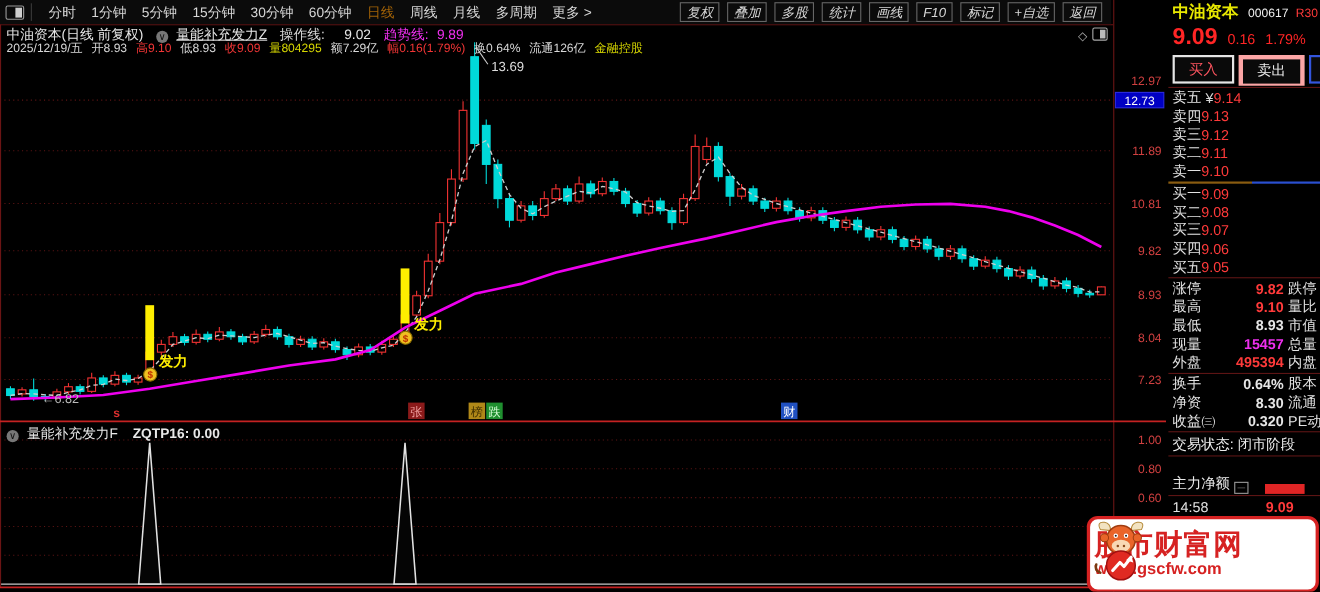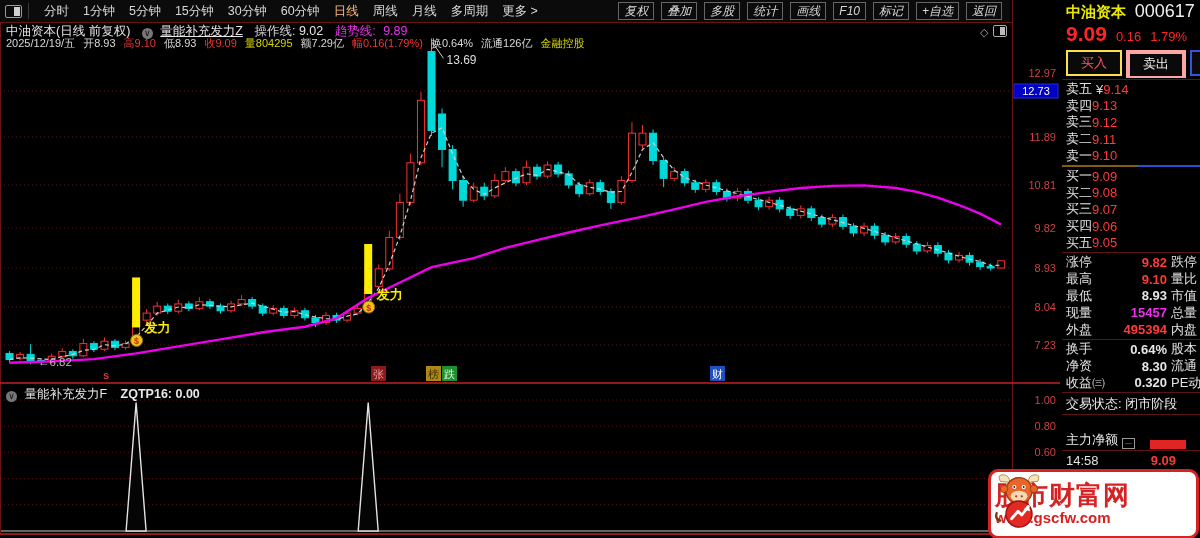--- a/index.html
+++ b/index.html
@@ -6,47 +6,47 @@
   .screen{position:relative;width:1200px;height:538px;background:#000;overflow:hidden;
           font-family:"Liberation Sans","DejaVu Sans",sans-serif;color:#d8d8d8;}
   svg{position:absolute;left:0;top:0;z-index:1;}
   
   .menubar{position:absolute;left:0;top:0;width:1010px;height:22px;background:#0b0b0b;
            display:flex;align-items:center;z-index:2;font-size:12.5px;}
   .win-icon{width:15px;height:11px;border:1px solid #9a9a9a;border-radius:2px;margin:0 6px 0 5px;position:relative;}
   .win-icon span{position:absolute;right:1px;top:1px;bottom:1px;width:6px;background:#cfcfcf;}
   .menu-sep{width:1px;height:16px;background:#3a3a3a;margin-right:8px;}
   .m-item{color:#d8d8d8;margin:0 7px;cursor:default;white-space:nowrap;}
-  .m-item.active{color:#fdba74;}
+  .m-item.active{color:#a16207;}
   .menu-right{margin-left:auto;display:flex;gap:7px;margin-right:8px;}
   .m-box{border:1px solid #666;color:#d8d8d8;font-size:12px;padding:0 5px;line-height:16px;white-space:nowrap;font-style:italic;}
   
   .info1{position:absolute;left:6px;top:23px;z-index:2;font-size:12.5px;white-space:nowrap;}
   .info2{position:absolute;left:6px;top:36px;z-index:2;font-size:11px;white-space:nowrap;}
   .info1 .sp, .info2 .sp{margin-right:8px;}
   .circ-icon{display:inline-block;width:11px;height:11px;border-radius:50%;background:#777;color:#111;
              font-size:9px;line-height:11px;text-align:center;vertical-align:-1px;margin-right:4px;}
   .mini-icons{position:absolute;top:25px;z-index:2;color:#aaa;font-size:11px;}
   .split-icon{display:inline-block;width:12px;height:10px;border:1px solid #aaa;border-radius:2px;position:relative;vertical-align:-1px;margin-left:5px;}
   .split-icon span{position:absolute;right:1px;top:1px;bottom:1px;width:5px;background:#bbb;}
   .sub-header{position:absolute;left:6px;top:386px;z-index:2;font-size:12.5px;color:#e8e8e8;white-space:nowrap;}
   .sub-header .param{margin-left:10px;font-weight:bold;}
   
   .rpanel{position:absolute;left:1062px;top:0;width:138px;height:534px;z-index:3;background:#000;
           overflow:hidden;font-size:13px;}
   .rp-head{height:22px;line-height:22px;white-space:nowrap;overflow:hidden;padding-left:4px;}
   .rp-name{color:#e8e800;font-size:15px;font-weight:bold;}
-  .rp-code{color:#f0f0f0;font-size:18px;margin-left:5px;}
+  .rp-code{color:#f0f0f0;font-size:11px;margin-left:5px;}
   .rp-tag{color:#ff3a3a;font-size:11px;margin-left:3px;}
   .rp-price-row{height:26px;display:flex;align-items:baseline;padding-left:4px;white-space:nowrap;}
   .rp-price{color:#ff2525;font-size:21px;font-weight:bold;}
   .rp-chg{color:#ff2525;font-size:13px;margin-left:9px;}
   .rp-btns{height:28px;display:flex;gap:4px;padding:2px 0 0 4px;overflow:hidden;}
   .rp-btn{flex:0 0 52px;height:22px;line-height:22px;text-align:center;background:#0a0a0a;font-size:13px;}
-  .rp-btn.buy{border:2px solid #fde047;color:#ff5560;}
+  .rp-btn.buy{border:2px solid #e5e5e5;color:#ff5560;}
   .rp-btn.sell{border:4px solid #fca5a5;color:#eee;font-family:Liberation Mono, monospace;}
   .rp-btn.query{border:2px solid #3355dd;color:#eee;}
   .rp-div{border-top:1px solid #5c1414;margin:1px 0;}
   .rp-div-ob{height:2px;margin:1px 0;background:linear-gradient(90deg,#8a5c10 0 55%,#2a4fd0 55% 100%);}
   .ord{height:16.6px;display:flex;align-items:center;padding-left:4px;}
   .ord .l{color:#e2e2e2;}
   .ord .cur{color:#d8d8d8;margin-left:4px;}
   .ord .v{flex:1;text-align:left;margin-right:44px;color:#ff3a3a;font-weight:normal;}
   .stat{height:16.8px;display:flex;align-items:center;padding-left:4px;}
   .stat .l{width:56px;color:#e2e2e2;white-space:nowrap;}
@@ -350,21 +350,21 @@
         <span class="m-box">+自选</span>
         <span class="m-box">返回</span>
       </div>
   </div>
 
   <div class="info1">
     <span class="sp" style="color:#e6e6e6;">中油资本(日线 前复权)</span>
     <span class="circ-icon">∨</span>
     <span class="sp" style="color:#e6e6e6;text-decoration:underline;">量能补充发力Z</span>
     <span style="color:#d8d8d8;">操作线:</span>
-    <span class="sp" style="color:#e6e6e6;margin-left:0;">9.02</span>
+    <span class="sp" style="color:#e6e6e6;margin-left:14px;">9.02</span>
     <span style="color:#ee2fee;">趋势线:</span>
     <span style="color:#ee2fee;margin-left:4px;">9.89</span>
   </div>
   <div class="mini-icons" style="left:980px;">
     <span>◇</span><span class="split-icon"><span></span></span>
   </div>
 
   <div class="info2" id="ohlc-row"><span class="sp" style="color: rgb(216, 216, 216);">2025/12/19/五</span><span class="sp" style="color: rgb(216, 216, 216);">开8.93</span><span class="sp" style="color: rgb(242, 53, 53);">高9.10</span><span class="sp" style="color: rgb(216, 216, 216);">低8.93</span><span class="sp" style="color: rgb(242, 53, 53);">收9.09</span><span class="sp" style="color: rgb(214, 214, 0);">量804295</span><span class="sp" style="color: rgb(216, 216, 216);">额7.29亿</span><span class="sp" style="color: rgb(242, 53, 53);">幅0.16(1.79%)</span><span class="sp" style="color: rgb(216, 216, 216);">换0.64%</span><span class="sp" style="color: rgb(216, 216, 216);">流通126亿</span><span class="sp" style="color: rgb(214, 214, 0);">金融控股</span></div>
 
   <div class="sub-header">

